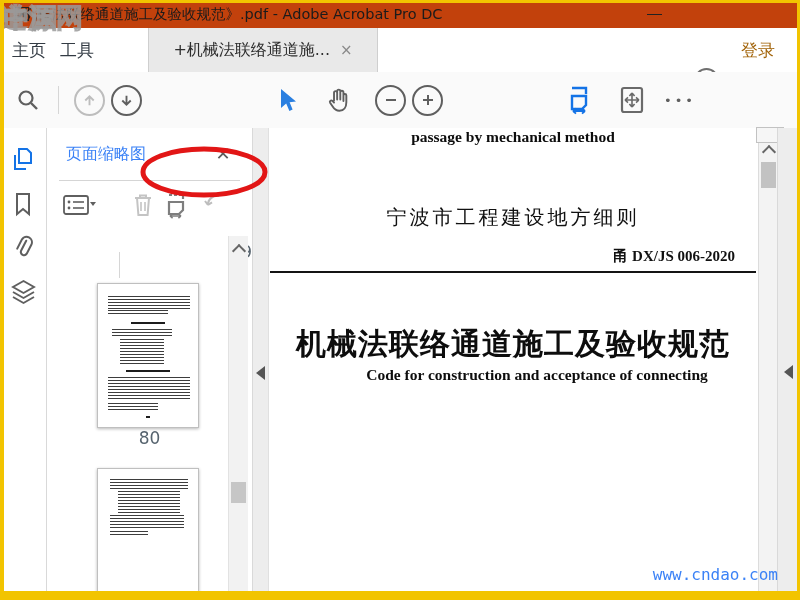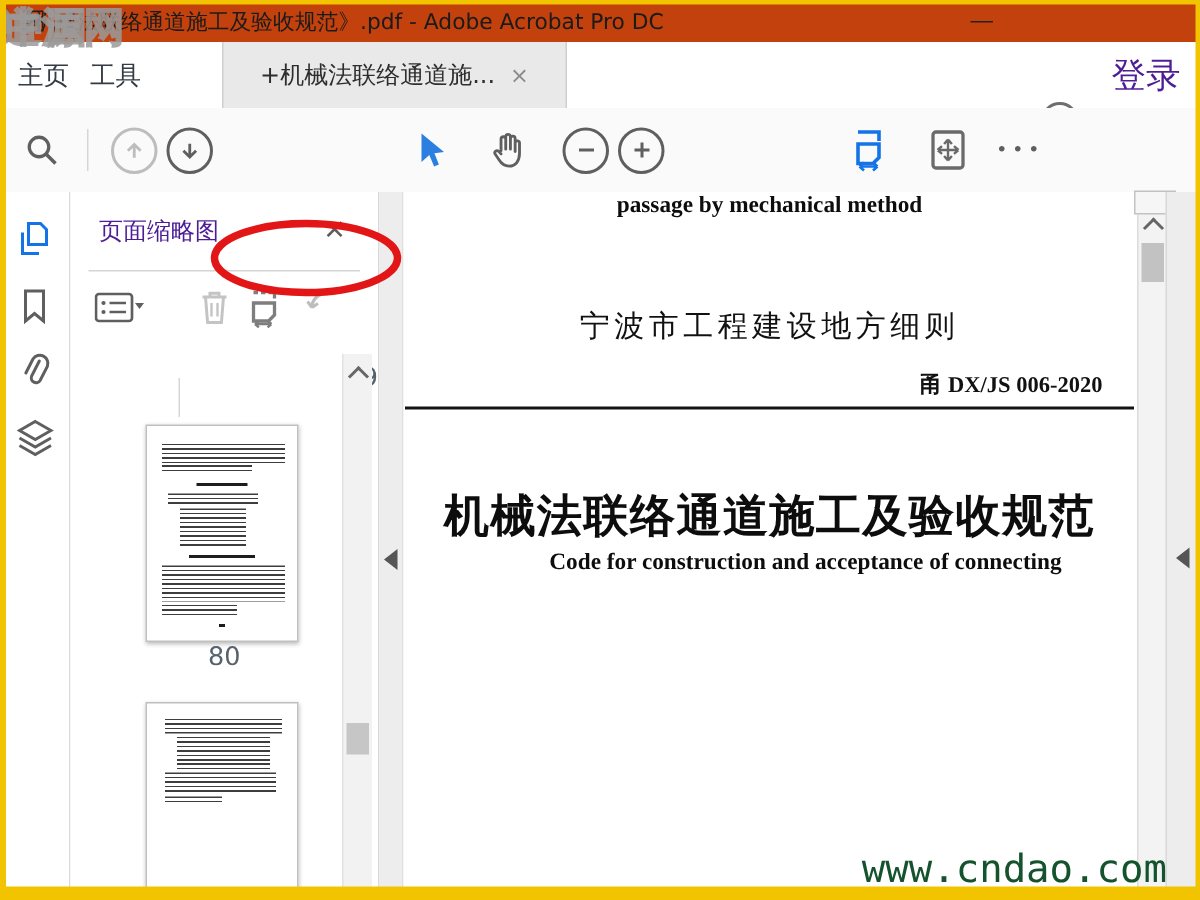--- a/index.html
+++ b/index.html
@@ -25,21 +25,21 @@
   .tabbar{position:absolute;left:0;top:28px;right:0;height:44px;background:#fff;border-bottom:2px solid #fca5a5;}
   .apptab{position:absolute;top:0;height:44px;display:flex;align-items:center;font-size:17px;color:#333b44;cursor:pointer;}
   .apptab.home{left:12px;}
   .apptab.tools{left:60px;}
   .doctab{position:absolute;left:148px;top:0;width:228px;height:44px;background:#e9e9e9;
           border-left:1px solid #cfcfcf;border-right:1px solid #cfcfcf;
           display:flex;align-items:center;justify-content:center;gap:10px;font-size:16px;color:#2e2e2e;cursor:pointer;}
   .doctab .x{color:#8a8a8a;font-size:15px;}
   .help-circle{position:absolute;left:694px;top:40px;width:21px;height:21px;border:2px solid #6f6f6f;border-radius:50%;
                display:flex;align-items:center;justify-content:center;font-size:13px;font-weight:bold;color:#6f6f6f;cursor:pointer;}
-  .signin{position:absolute;left:741px;top:0;height:44px;display:flex;align-items:center;font-size:23px;color:#4c1d95;cursor:pointer;}
+  .signin{position:absolute;left:741px;top:0;height:44px;display:flex;align-items:center;font-size:17px;color:#a16207;cursor:pointer;}
 
   
   .toolbar{position:absolute;left:0;top:72px;right:0;height:56px;background:#fafafa;border-bottom:1px solid #cfcfcf;}
   .tb{position:absolute;top:0;height:56px;display:flex;align-items:center;justify-content:center;cursor:pointer;}
   .sep{position:absolute;top:14px;width:1px;height:28px;background:#d6d6d6;}
   .circle-btn{width:31px;height:31px;border:2px solid #5f5f5f;border-radius:50%;display:flex;align-items:center;justify-content:center;box-sizing:border-box;}
   .circle-btn.disabled{border-color:#bdbdbd;}
   .page-input{position:absolute;left:160px;top:83px;width:36px;height:33px;border:1px solid #9c9c9c;background:#fff;
               text-align:center;font-size:16px;color:#222;font-family:inherit;padding:0;box-sizing:border-box;}
   .page-total{position:absolute;left:203px;top:72px;height:56px;display:flex;align-items:center;font-size:17px;color:#3f5574;}
@@ -52,21 +52,21 @@
 
   
   .content{position:absolute;left:0;top:128px;right:0;bottom:0;background:#fff;}
 
   
   .iconstrip{position:absolute;left:0;top:0;width:46px;bottom:0;background:#fff;border-right:1px solid #d9d9d9;}
   .sideicon{position:absolute;left:0;width:46px;height:36px;display:flex;align-items:center;justify-content:center;cursor:pointer;}
 
   
   .panel{position:absolute;left:47px;top:0;width:205px;bottom:0;background:#fff;border-right:1px solid #d9d9d9;}
-  .panel-title{position:absolute;left:19px;top:16px;font-size:16px;color:#4c1d95;}
+  .panel-title{position:absolute;left:19px;top:16px;font-size:16px;color:#3b82f6;}
   .panel-close{position:absolute;left:163px;top:12px;width:26px;height:26px;display:flex;align-items:center;justify-content:center;
                font-size:18px;color:#5c5c5c;cursor:pointer;font-weight:300;}
   .panel-divider{position:absolute;left:12px;right:12px;top:52px;height:1px;background:#d5d5d5;}
   .panel-tools{position:absolute;left:0;top:60px;width:100%;height:34px;}
   .ptool{position:absolute;top:0;height:34px;display:flex;align-items:center;cursor:pointer;}
   .panel-sep{position:absolute;left:72px;top:64px;width:1px;height:26px;background:#d6d6d6;}
   .thumb-label{position:absolute;left:0;width:205px;text-align:center;font-size:17px;color:#56636e;}
   .thumb{position:absolute;left:50px;width:100px;background:#fff;border:1px solid #bfbfbf;box-shadow:0 1px 3px rgba(0,0,0,.28);cursor:pointer;}
   .tl{position:absolute;background:repeating-linear-gradient(to bottom,#3d3d3d 0,#3d3d3d 1px,transparent 1px,transparent 3px);}
   .thead{position:absolute;height:2px;background:#1d1d1d;}
@@ -98,21 +98,21 @@
   .mscroll{position:absolute;left:758px;top:0;width:19px;bottom:0;background:#f3f3f3;border-left:1px solid #dcdcdc;}
   .mscroll .corner{position:absolute;left:-3px;top:-1px;width:26px;height:14px;background:#f6f6f6;border:1px solid #c2c2c2;}
   .mscroll .arrow{position:absolute;left:0;top:16px;width:19px;height:16px;display:flex;align-items:center;justify-content:center;cursor:pointer;}
   .mscroll .thumbbar{position:absolute;left:2px;top:34px;width:15px;height:26px;background:#c2c2c2;cursor:pointer;}
 
   
   .wm-top{position:absolute;z-index:55;font-weight:bold;color:transparent;-webkit-text-stroke:1.2px #9b9b9b;
           font-size:27px;letter-spacing:1px;opacity:.85;pointer-events:none;}
   .wm1{left:3px;top:0px;}　.wm2{left:14px;top:13px;}
   .wm-bottom{position:absolute;right:22px;top:565px;z-index:55;font-family:"DejaVu Sans Mono","Liberation Mono",monospace;
-             font-size:26px;color:#14532d;pointer-events:none;}
+             font-size:16px;color:#3b82f6;pointer-events:none;}
   .icon svg{display:block;}
 </style>
 </head>
 <body>
 
 <div class="screen">
 
   <div class="titlebar">
     <div class="title-text">《机械法联络通道施工及验收规范》.pdf - Adobe Acrobat Pro DC</div>
     <div class="winbtn min">

